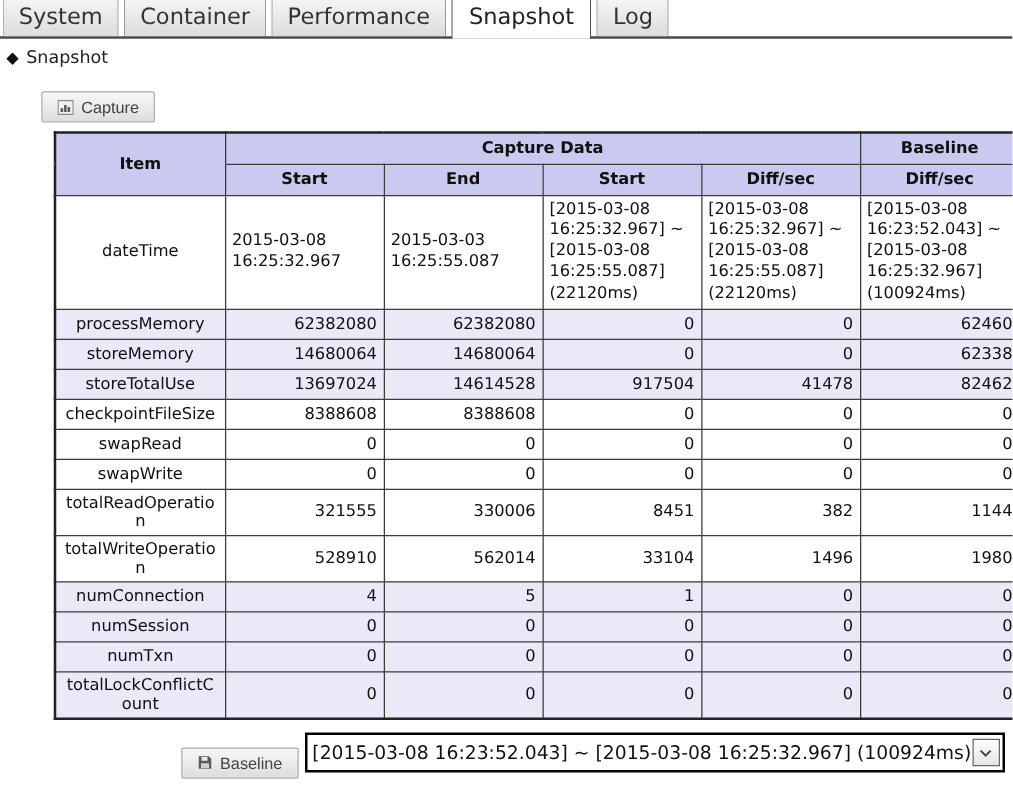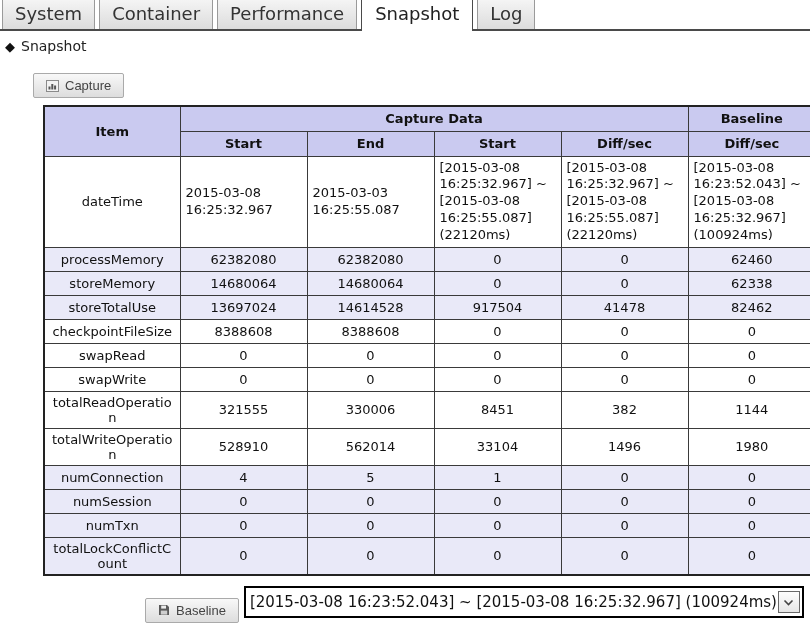--- a/index.html
+++ b/index.html
@@ -70,21 +70,21 @@
     padding: 4px 4px;
     height: 25px;
   }
   table.snap td { padding: 3px 5px; height: 24px; vertical-align: middle; }
   td.item {
     text-align: center;
     word-break: break-all;
     padding: 3px 5px;
     width: 136px;
   }
-  td.num  { text-align: center; }
+  td.num  { text-align: right; }
   td.center {
     text-align: left;
     overflow-wrap: break-word;
     padding: 5px 7px;
     line-height: 1.3;
   }
   tr.shaded td { background: #e9e9f8; }
   
   .bottombar {
     display: flex; align-items: center; gap: 5px;

